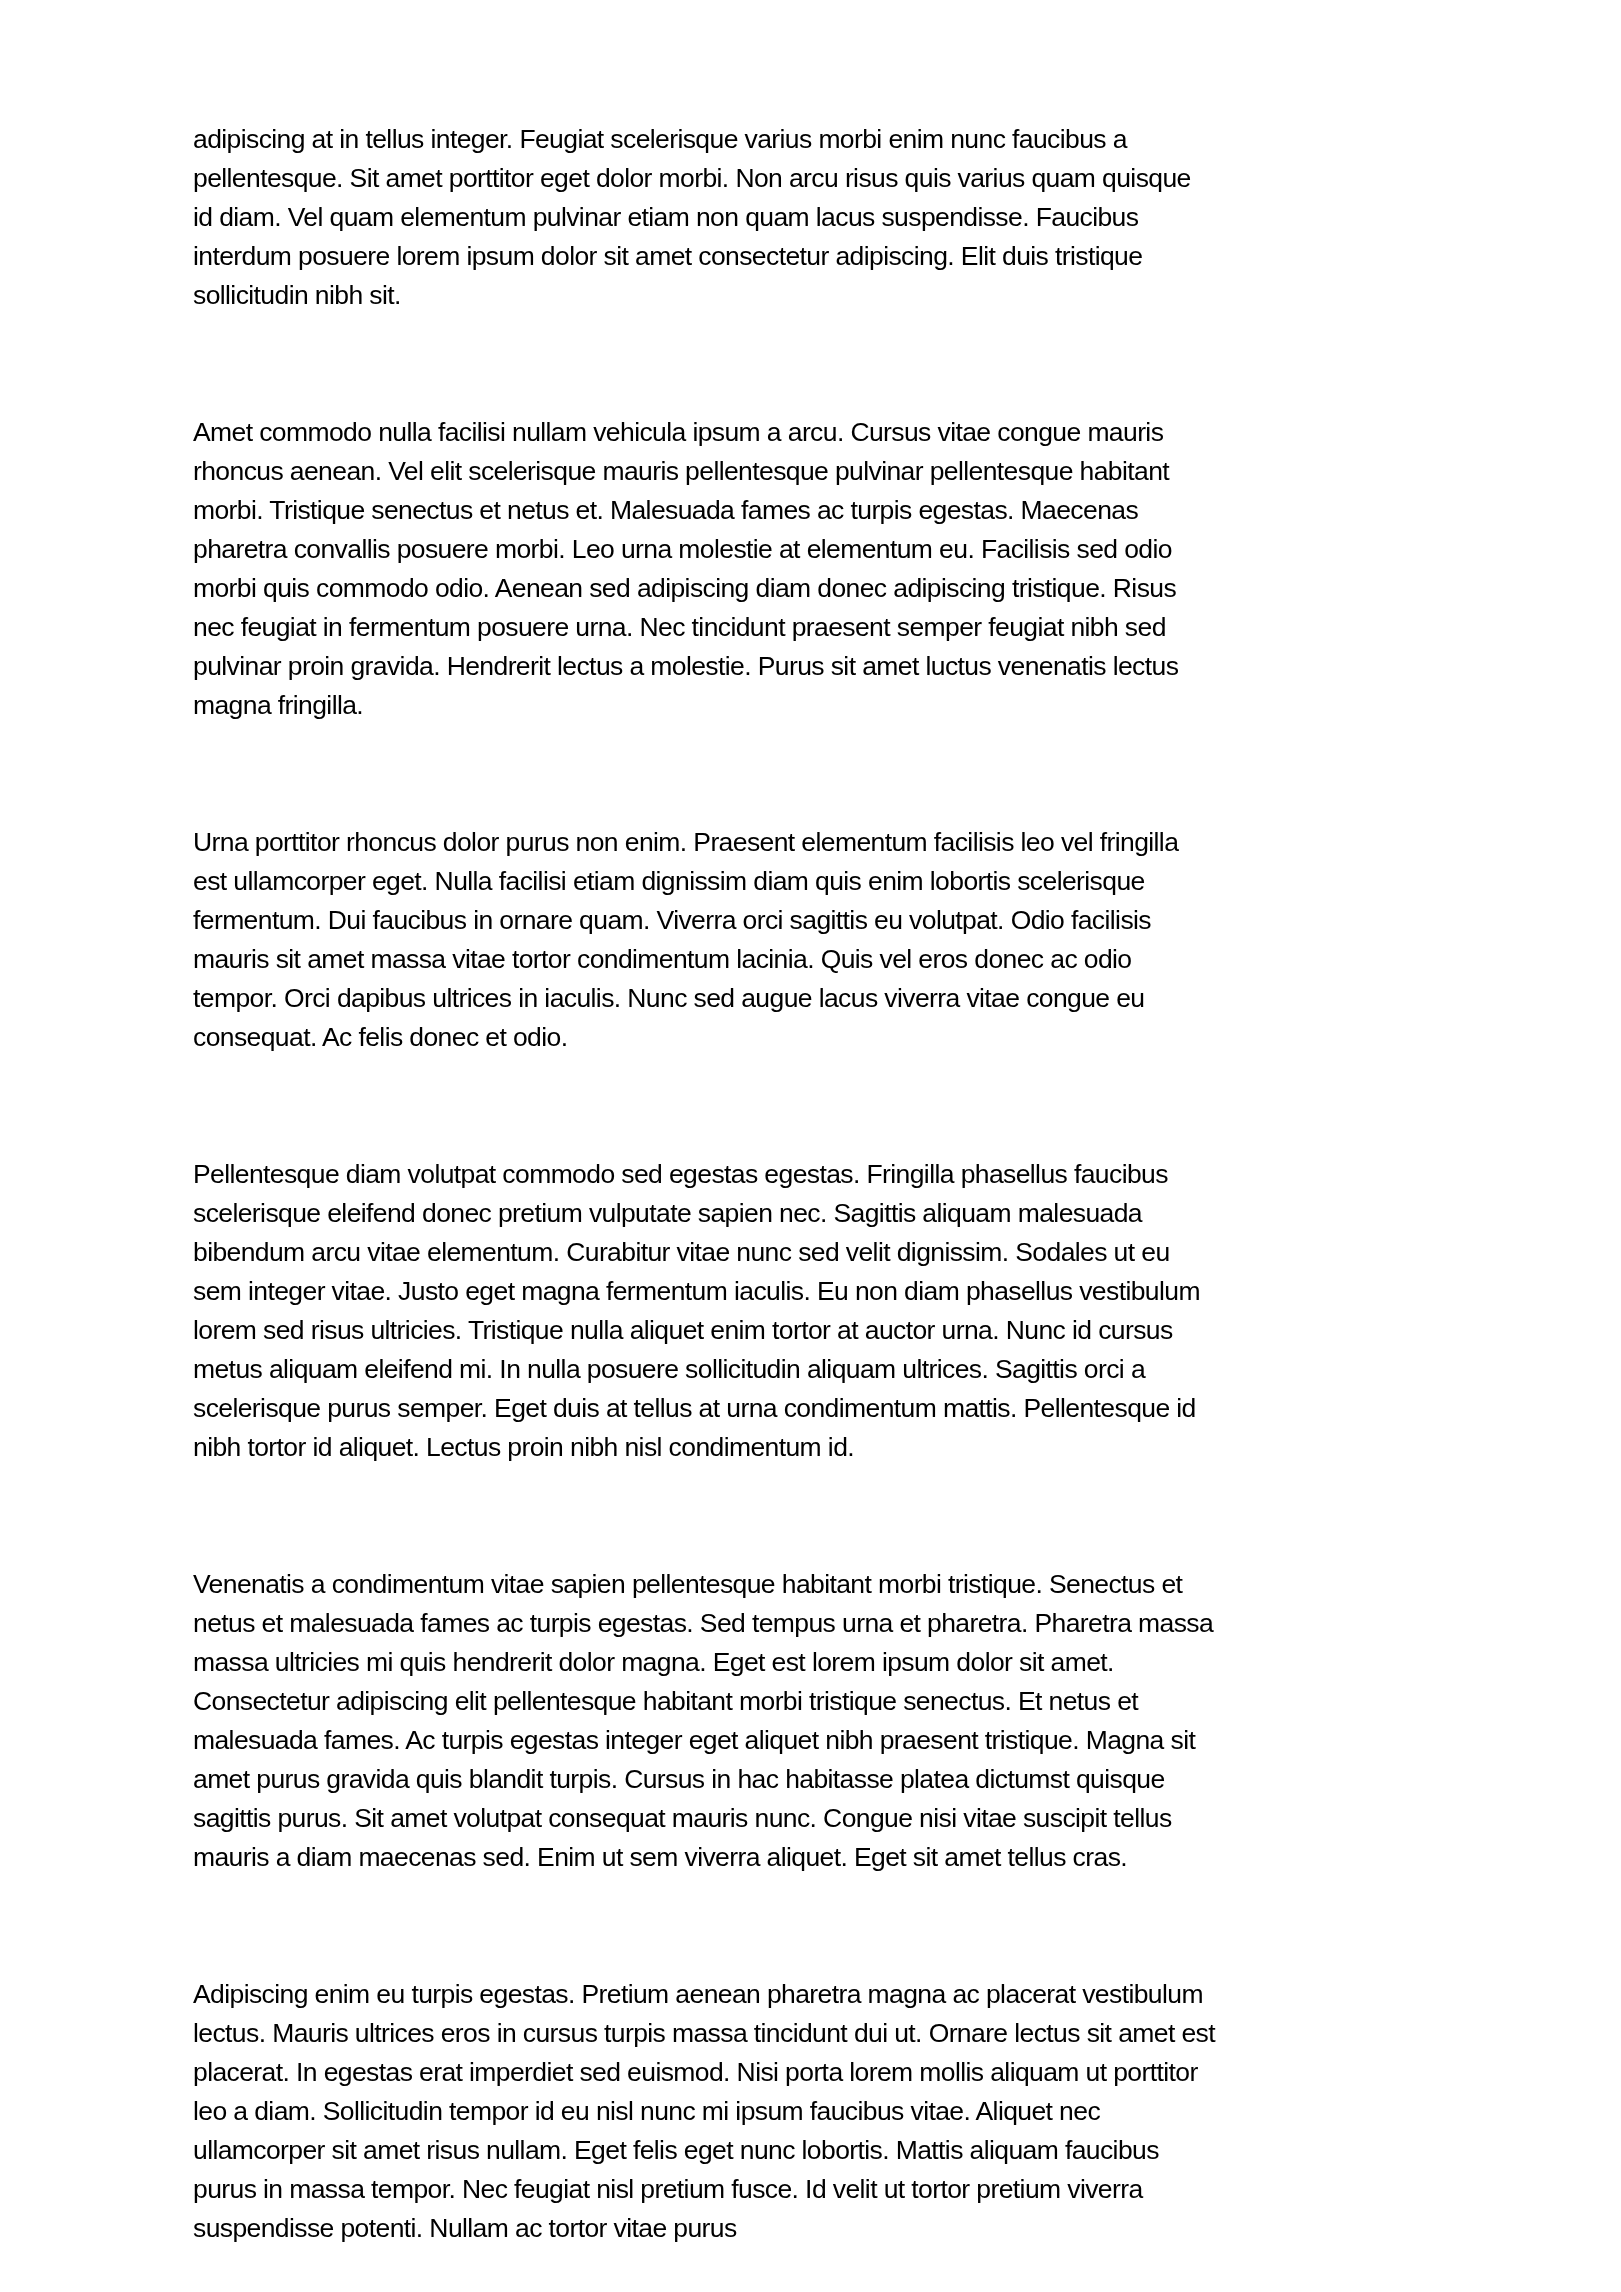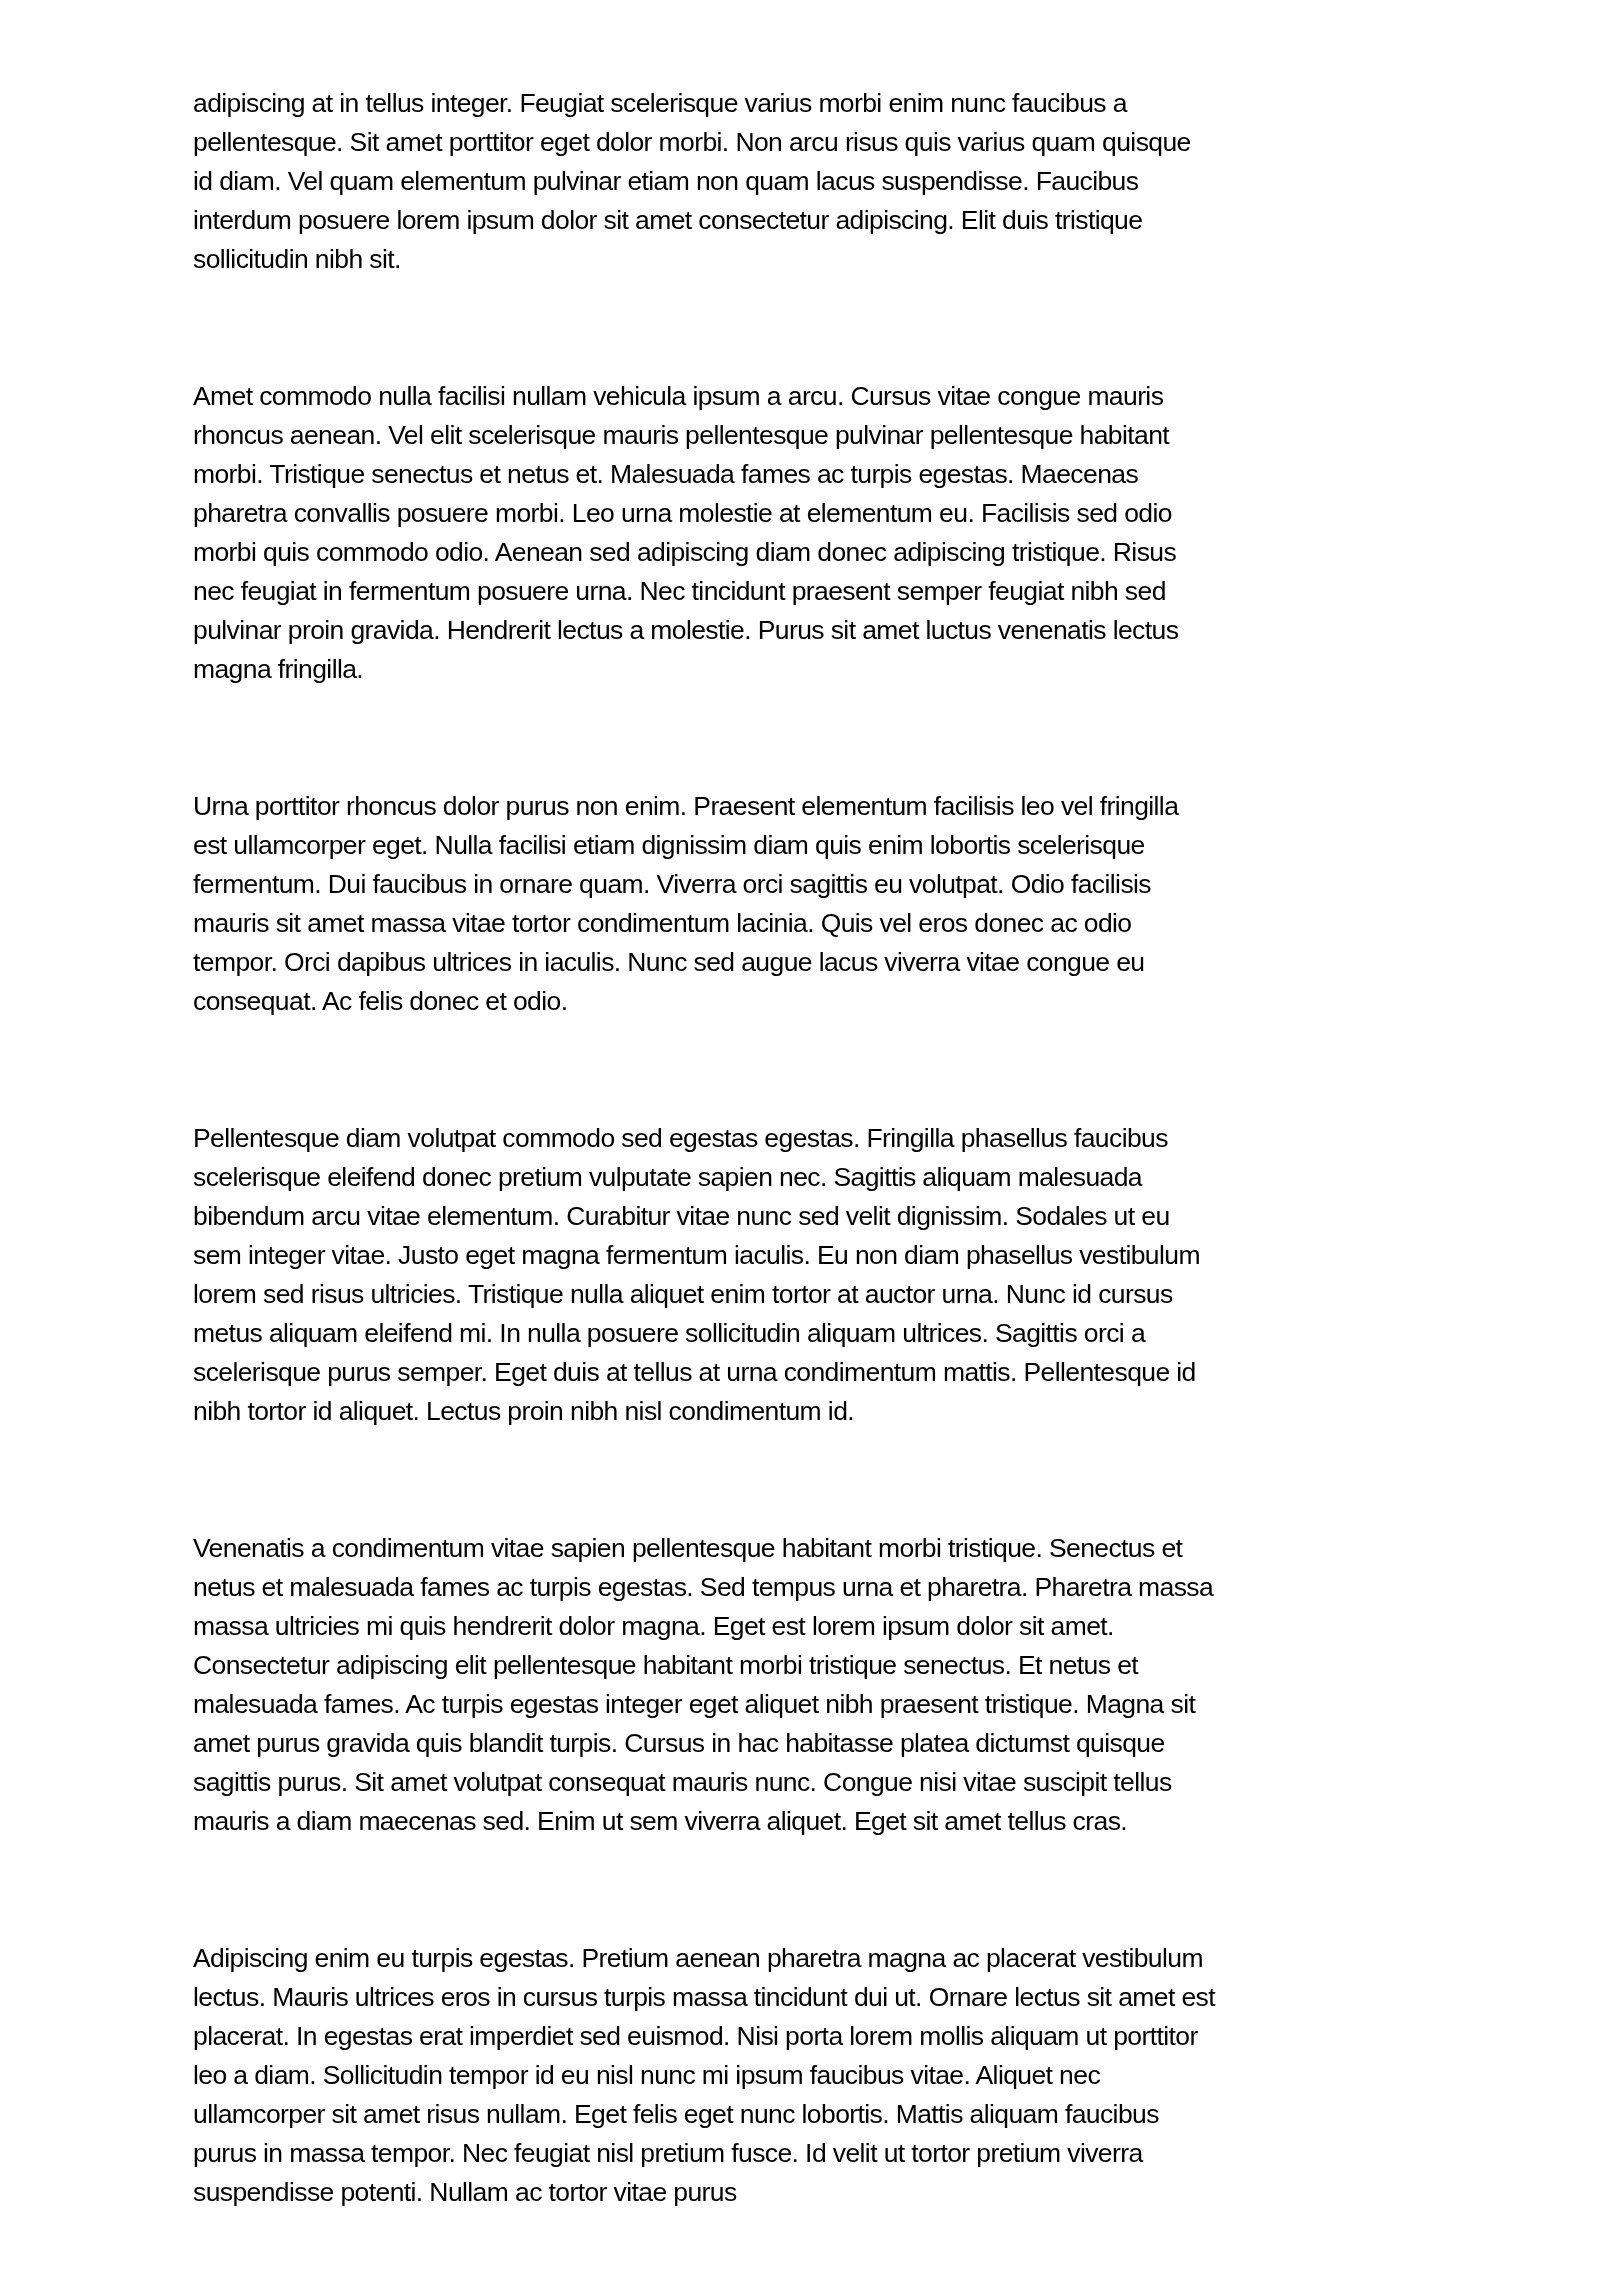--- a/index.html
+++ b/index.html
@@ -8,21 +8,21 @@
     background: #ffffff;
     width: 1621px;
     height: 2293px;
     overflow: hidden;
   }
   .page {
     box-sizing: border-box;
     width: 1404px;
     height: 2293px;
     background: #ffffff;
-    padding: 84px 188px 0 193px;
+    padding: 120px 188px 0 193px;
   }
   .paragraph {
     font-family: "Liberation Sans", sans-serif;
     font-size: 26.5px;
     line-height: 39px;
     letter-spacing: -0.6px;
     color: #000000;
     margin: 0 0 98px 0;
     text-align: left;
   }

